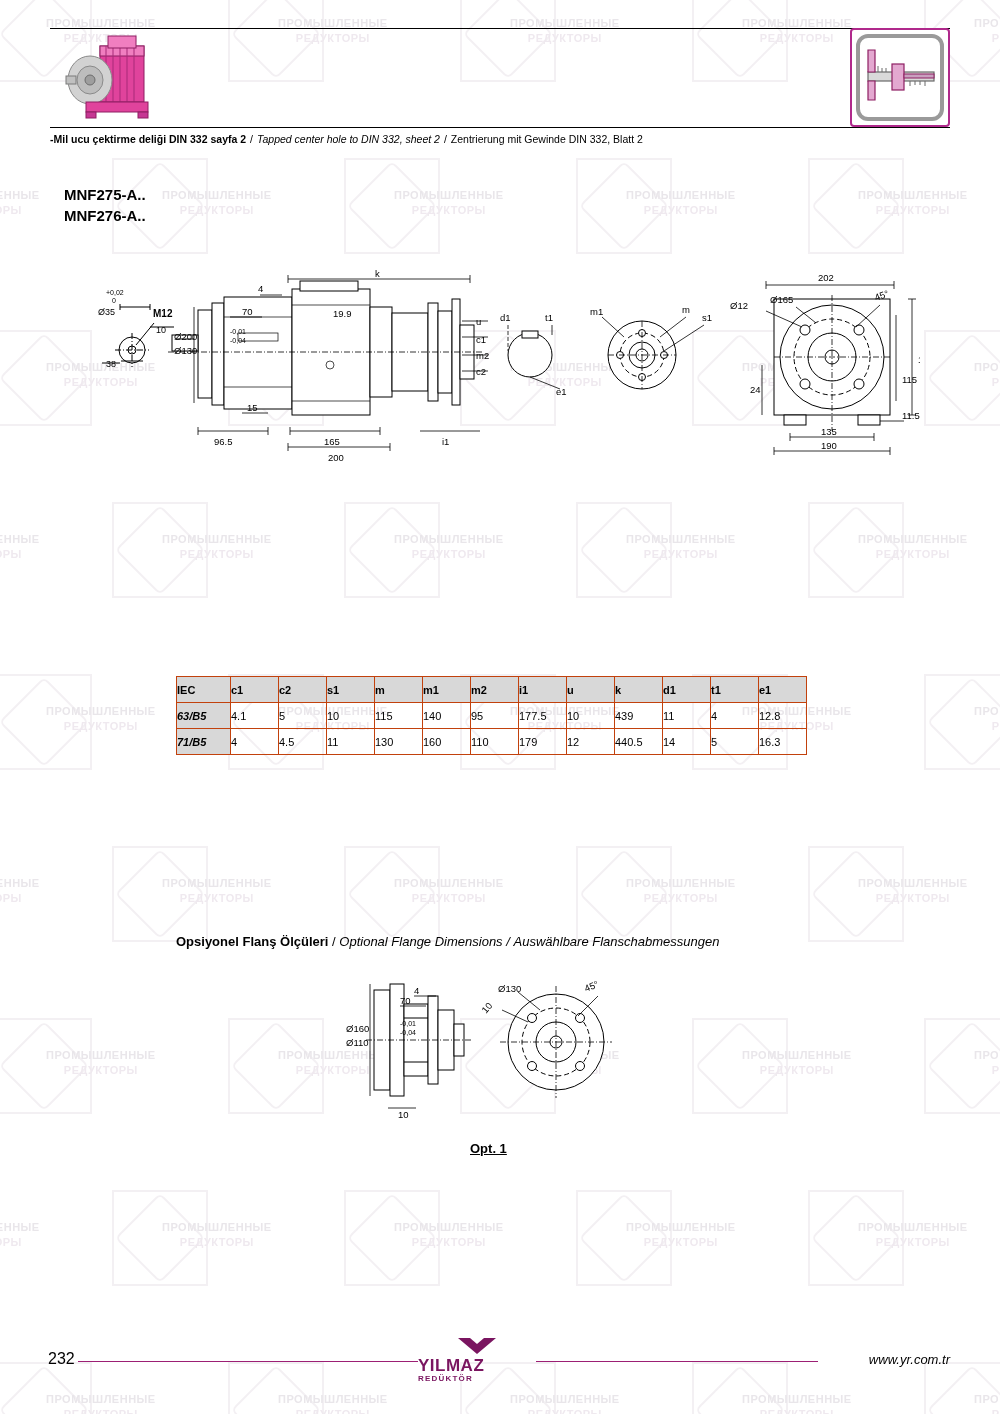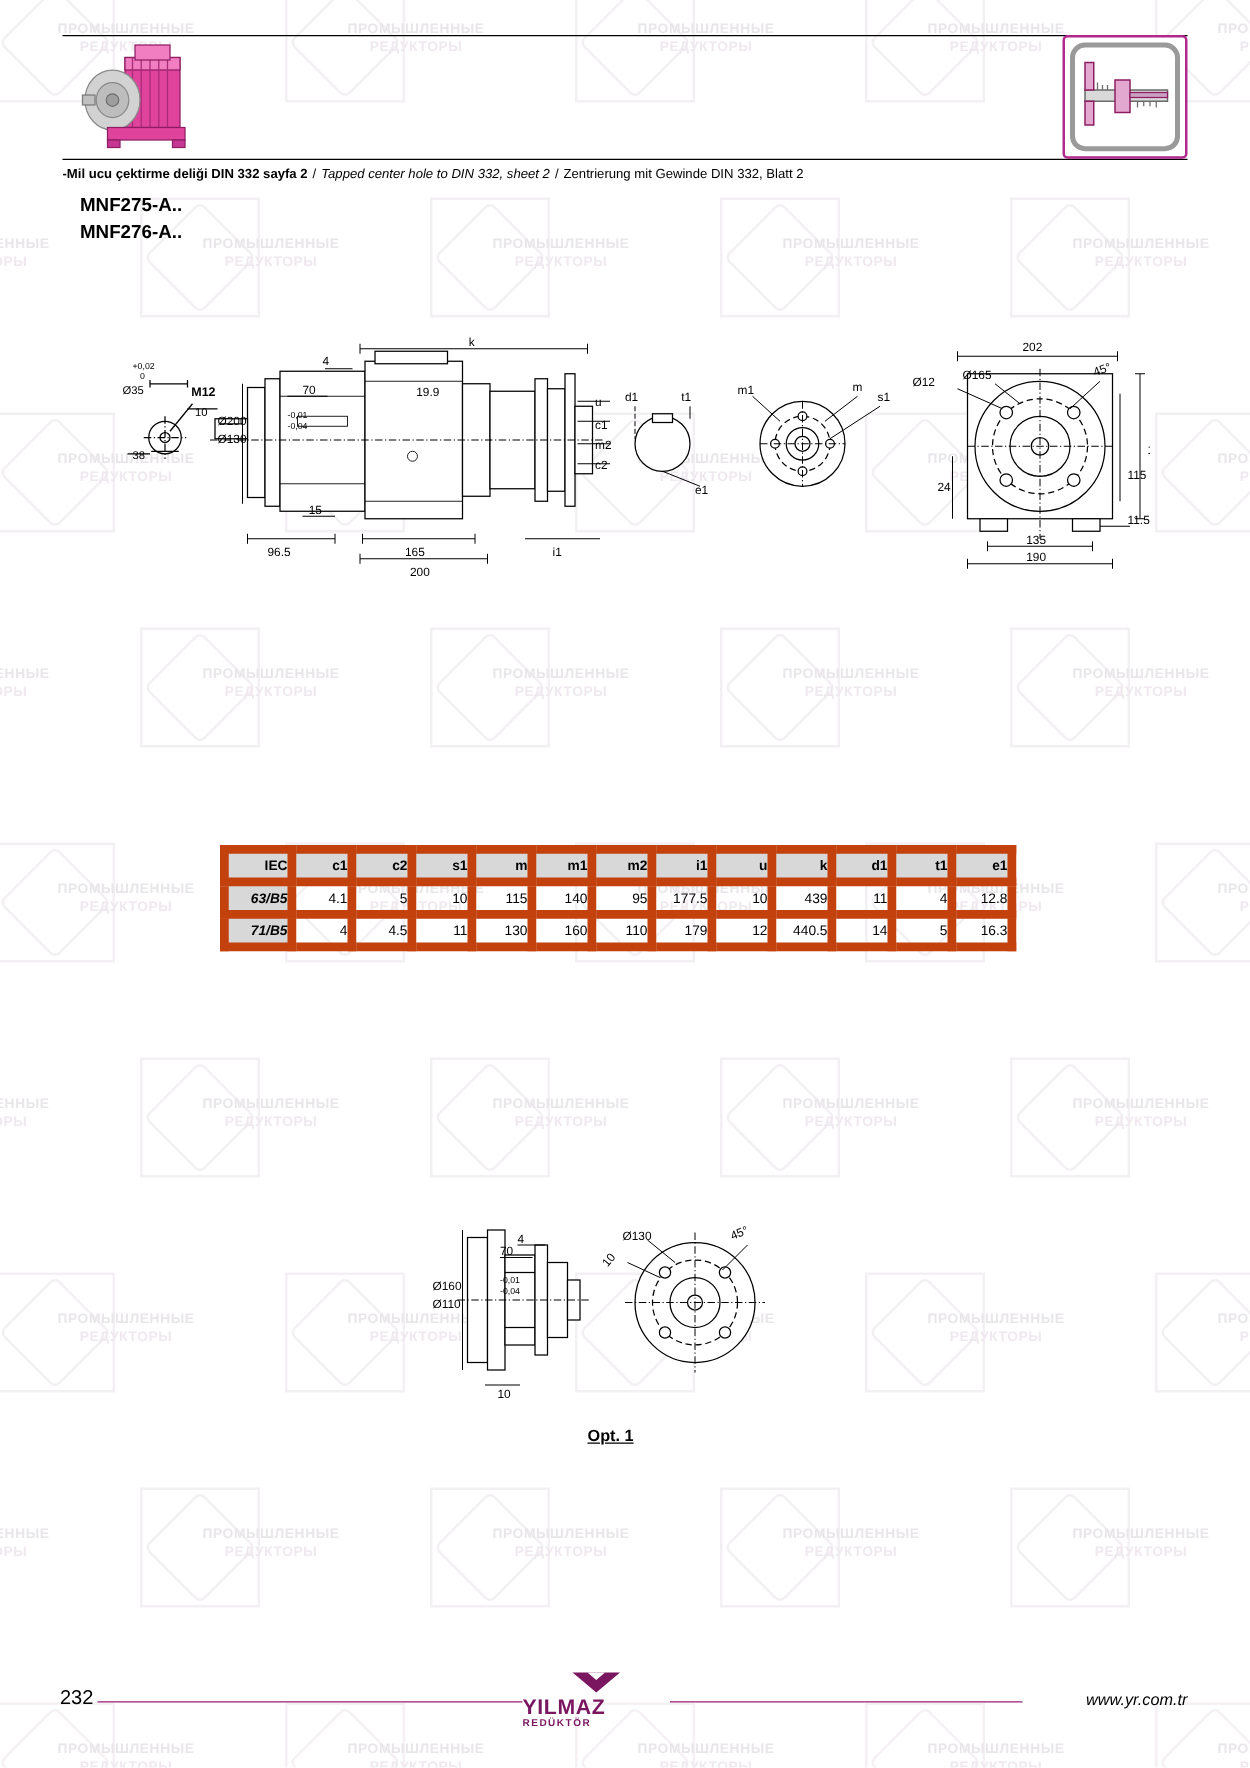--- a/index.html
+++ b/index.html
@@ -66,34 +66,34 @@
   
   .gearbox-img { position:absolute; left:50px; top:28px; width:130px; height:100px; }
 
   
   .caliper-box {
     position:absolute; right:50px; top:28px; width:100px; height:99px;
     border:2px solid #b0298c; border-radius:4px; background:#fff;
   }
 
   
-  .model-codes { position:absolute; left:64px; top:154px; font-size:15px; font-weight:bold; line-height:21px; }
+  .model-codes { position:absolute; left:64px; top:184px; font-size:15px; font-weight:bold; line-height:21px; }
 
   
   .dwg { position:absolute; }
 
   
   .spec-table {
     position:absolute; left:176px; top:676px;
     border-collapse:collapse;
     font-size:11px;
   }
   .spec-table th, .spec-table td {
-    border:7px solid #c2410c;
-    text-align:right;
+    border:1px solid #c2410c;
+    text-align:left;
     vertical-align:middle;
     padding:0;
     width:48px; height:26px;
     font-weight:normal;
   }
   .spec-table th { background:#d8d8d8; font-weight:bold; }
   .spec-table td.rowhdr { background:#d8d8d8; font-weight:bold;font-style:italic; }
   .spec-table th:first-child, .spec-table td:first-child { width:54px; }
 
   
@@ -531,20 +531,27 @@
         <td>179</td>
         <td>12</td>
         <td>440.5</td>
         <td>14</td>
         <td>5</td>
         <td>16.3</td>
       </tr>
     </tbody>
   </table>
 
+  <div class="opt-head">
+    <b>Opsiyonel Flanş Ölçüleri</b>
+    <span>/</span>
+    <i>Optional Flange Dimensions</i>
+    <i>/</i>
+    <i>Auswählbare Flanschabmessungen</i>
+  </div>
 
   <div class="dwg" style="left:340px; top:970px; width:320px; height:170px;">
     <svg width="320" height="170" viewBox="0 0 320 170" fill="none" stroke="#000">
 
       <g stroke-width="1" fill="#fff">
         <rect x="34" y="20" width="16" height="100"></rect>
         <rect x="50" y="14" width="14" height="112"></rect>
         <rect x="64" y="34" width="24" height="72"></rect>
         <rect x="88" y="26" width="10" height="88"></rect>
         <rect x="98" y="40" width="16" height="60"></rect>

